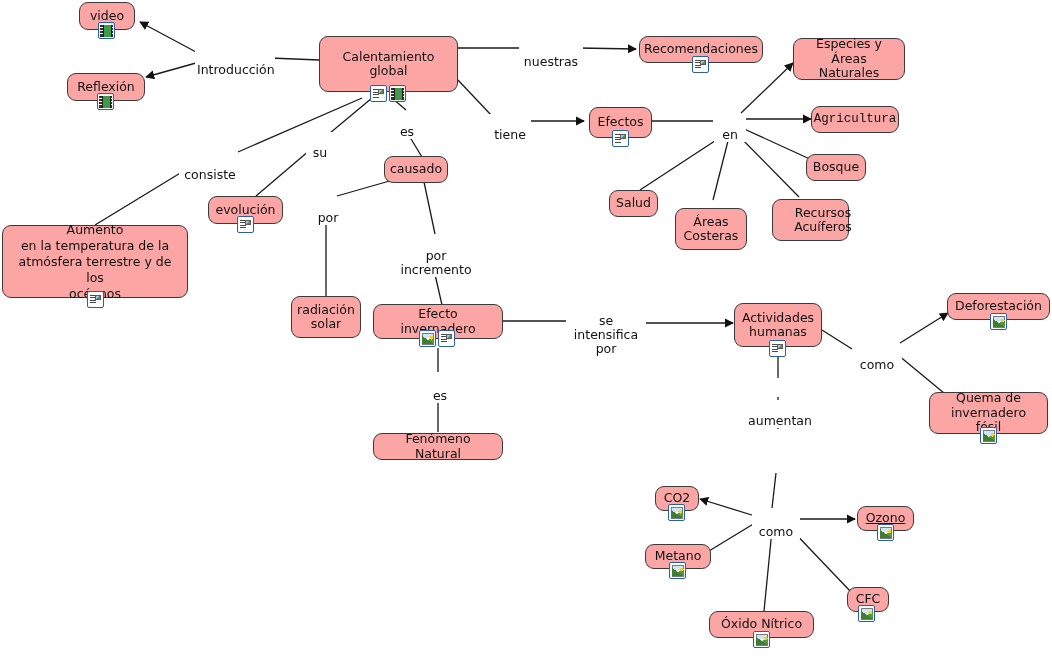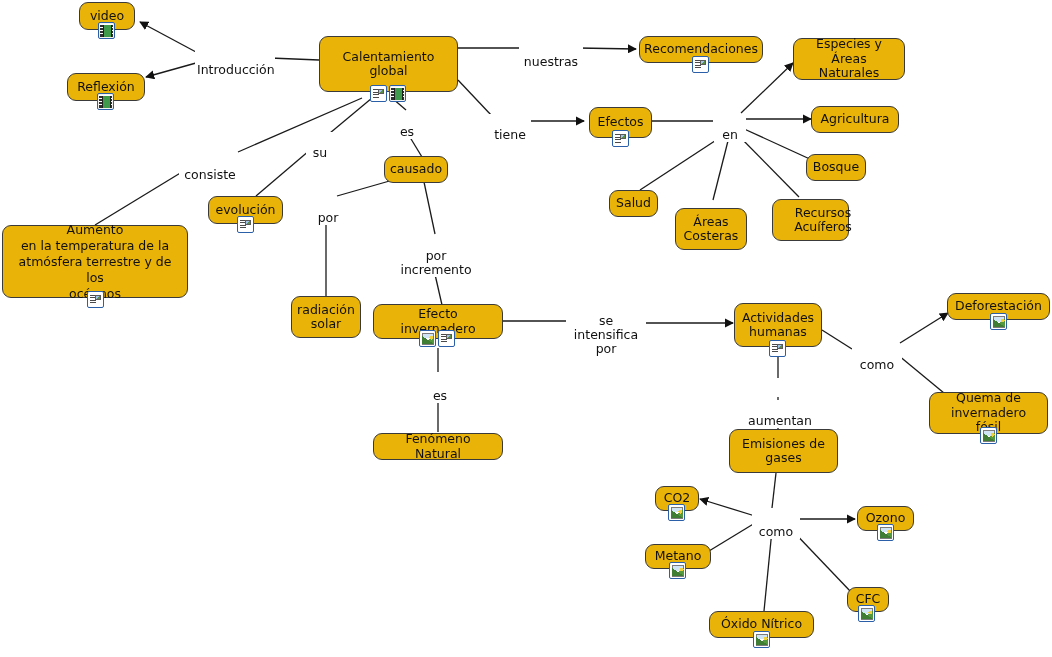--- a/index.html
+++ b/index.html
@@ -22,21 +22,21 @@
     position: absolute;
     left: 0;
     top: 0;
     width: 1052px;
     height: 657px;
     pointer-events: none;
   }
   .node {
     position: absolute;
     box-sizing: border-box;
-    background: #eab308;
+    background: #fca5a5;
     border: 1px solid #3a3a3a;
     border-radius: 9px;
     display: flex;
     align-items: center;
     justify-content: center;
     text-align: center;
     color: #111111;
     font-size: 12.5px;
     line-height: 14.5px;
     padding: 2px 7px;
@@ -234,21 +234,21 @@
   </div>
   <div class="icons" style="left:692px; top:56px;">
     <span class="ic ic-doc"></span>
   </div>
 
   <div class="node" style="left:793px; top:38px; width:112px; height:42px;">
     <span>Especies y
 Áreas Naturales</span>
   </div>
 
-  <div class="node" style="left:811px; top:106px; width:88px; height:27px;">
+  <div class="node" style="left:811px; top:106px; width:88px; height:27px;font-family:Liberation Mono, monospace;">
     <span>Agricultura</span>
   </div>
 
   <div class="node" style="left:806px; top:154px; width:60px; height:27px;">
     <span>Bosque</span>
   </div>
 
   <div class="node" style="left:589px; top:107px; width:63px; height:31px;">
     <span>Efectos</span>
   </div>
@@ -324,40 +324,36 @@
   </div>
 
   <div class="node" style="left:929px; top:392px; width:119px; height:42px;">
     <span>Quema de
 invernadero fósil</span>
   </div>
   <div class="icons" style="left:980px; top:427px;">
     <span class="ic ic-pic"></span>
   </div>
 
-  <div class="node" style="left:729px; top:429px; width:109px; height:44px;">
-    <span>Emisiones de
-gases</span>
-  </div>
 
   <div class="node" style="left:655px; top:486px; width:44px; height:25px;">
     <span>CO2</span>
   </div>
   <div class="icons" style="left:668px; top:504px;">
     <span class="ic ic-pic"></span>
   </div>
 
   <div class="node" style="left:645px; top:544px; width:66px; height:25px;">
     <span>Metano</span>
   </div>
   <div class="icons" style="left:669px; top:562px;">
     <span class="ic ic-pic"></span>
   </div>
 
-  <div class="node" style="left:857px; top:506px; width:57px; height:25px;">
+  <div class="node" style="left:857px; top:506px; width:57px; height:25px;text-decoration:underline;">
     <span>Ozono</span>
   </div>
   <div class="icons" style="left:877px; top:524px;">
     <span class="ic ic-pic"></span>
   </div>
 
   <div class="node" style="left:847px; top:587px; width:42px; height:25px;">
     <span>CFC</span>
   </div>
   <div class="icons" style="left:858px; top:605px;">

